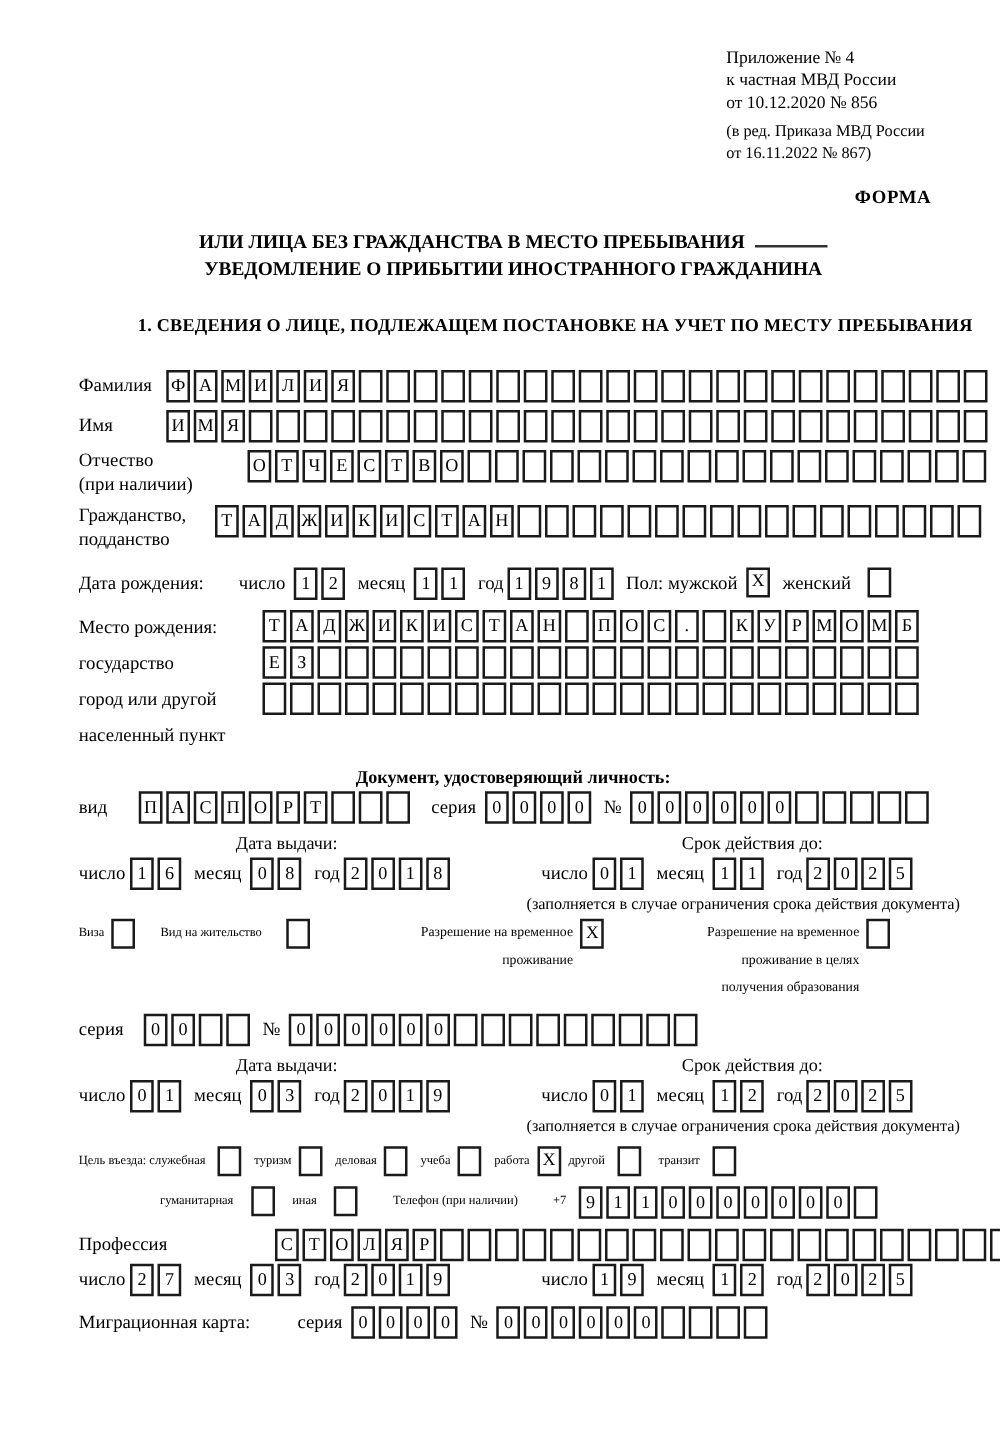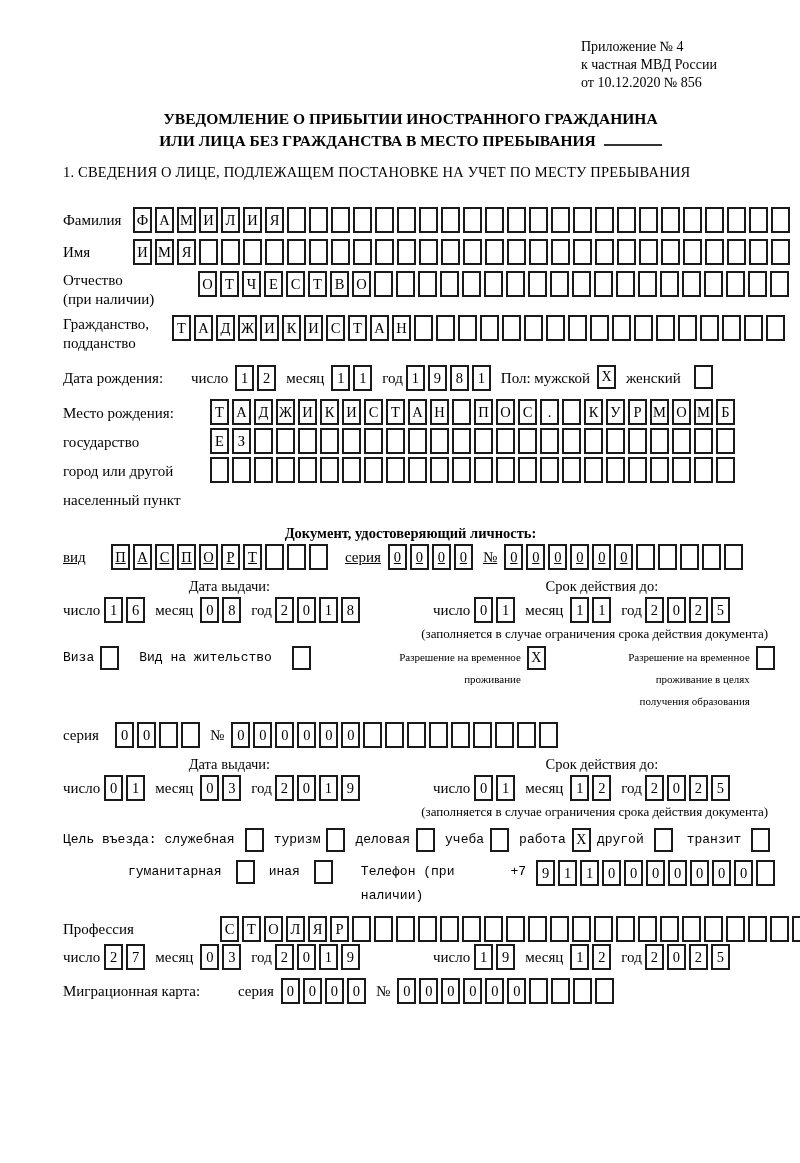--- a/index.html
+++ b/index.html
@@ -9,21 +9,21 @@
     font-family:"Liberation Serif","DejaVu Serif",serif;
     position:relative; padding:38px 22px 10px 63px; overflow:hidden;
   }
   
   .hdr { margin-left:518px; font-size:14px; line-height:18px; }
   .hdr .sub { margin-top:4px; font-size:13px; line-height:17px; }
   .forma { text-align:right; padding-right:33px; font-weight:bold; font-size:15px; margin-top:20px; letter-spacing:.5px; }
   
   .title { text-align:center; font-weight:bold; font-size:15.5px; line-height:22px; margin-top:16px; margin-left:-20px; }
   .blankline { display:inline-block; width:58px; border-bottom:2px solid #333; height:14px; margin-left:8px; }
-  .sect { font-weight:normal; font-size:14.5px; margin-top:12px; letter-spacing:.2px; }
+  .sect { font-weight:bold; font-size:14.5px; margin-top:26px; letter-spacing:.2px;text-align:right; }
   
   .frow { display:flex; align-items:flex-start; margin-top:6px; }
   .flabel { font-size:15px; line-height:26px; flex-shrink:0; }
   .ml2 { line-height:19px; }
   .cells { display:flex; flex-wrap:nowrap; }
   .cell {
     display:inline-block; width:19px; height:26px; border:2px solid #1a1a1a;
     margin-right:3px; text-align:center; font-size:14.5px; line-height:22px; flex-shrink:0;
   }
   .cb {
@@ -36,42 +36,47 @@
   .center-b { text-align:center; font-weight:bold; font-size:14.5px; margin-top:10px; margin-left:-20px; }
   .hdr2 { display:flex; margin-top:8px; }
   .hdr2 span { font-size:14.5px; text-align:center; }
   .hl { width:340px; } .hr { width:360px; margin-left:30px; }
   .dates { display:flex; margin-top:2px; }
   .dgroup { display:flex; }
   .dleft { width:370px; }
   .note { text-align:right; font-size:13px; margin-top:3px; padding-right:10px; }
   .para { font-size:15px; line-height:27px; margin-top:8px; }
   .cbrow { display:flex; align-items:flex-start; margin-top:4px; }
-  .cbrow .txt { font-size:13px; line-height:24px;font-family:Liberation Mono, monospace; }
+  .cbrow .txt { font-size:10px; line-height:24px; }
   .cbrow .txtc { font-size:11px; line-height:22px; text-align:right; }
   .gap6 { margin-left:6px; } .gap10 { margin-left:10px; } .gap14 { margin-left:14px; }
   .gap20 { margin-left:20px; } .gap28 { margin-left:28px; }
 </style>
 </head>
 <body>
 
 <div class="page">
 
   <div class="hdr">
     <div>Приложение № 4</div>
     <div>к частная МВД России</div>
     <div>от 10.12.2020 № 856</div>
-  </div>
-
+    <div class="sub">
+      <div>(в ред. Приказа МВД России</div>
+      <div>от 16.11.2022 № 867)</div>
+    </div>
+  </div>
+
+  <div class="forma">ФОРМА</div>
 
   <div class="title">
-    <div>УВЕДОМЛЕНИЕ О ПРИБЫТИИ ИНОСТРАННОГО ГРАЖДАНИНА</div>
     <div>
       <span>ИЛИ ЛИЦА БЕЗ ГРАЖДАНСТВА В МЕСТО ПРЕБЫВАНИЯ</span><span class="blankline"></span>
     </div>
+    <div>УВЕДОМЛЕНИЕ О ПРИБЫТИИ ИНОСТРАННОГО ГРАЖДАНИНА</div>
   </div>
 
   <div class="sect">1. СВЕДЕНИЯ О ЛИЦЕ, ПОДЛЕЖАЩЕМ ПОСТАНОВКЕ НА УЧЕТ ПО МЕСТУ ПРЕБЫВАНИЯ</div>
 
   <div class="frow" style="margin-top:26px;">
     <span class="flabel lw70">Фамилия</span>
     <span class="cells">
         <span class="cell">Ф</span>
         <span class="cell">А</span>
         <span class="cell">М</span>
@@ -323,21 +328,21 @@
           <span class="cell"></span>
           <span class="cell"></span>
           <span class="cell"></span>
           <span class="cell"></span>
         </span>
     </span>
   </div>
 
   <div class="center-b">Документ, удостоверяющий личность:</div>
 
-  <div class="frow" style="margin-top:2px;text-decoration:underline;">
+  <div class="frow" style="margin-top:2px;">
     <span class="flabel lw48">вид</span>
     <span class="cells">
         <span class="cell">П</span>
         <span class="cell">А</span>
         <span class="cell">С</span>
         <span class="cell">П</span>
         <span class="cell">О</span>
         <span class="cell">Р</span>
         <span class="cell">Т</span>
         <span class="cell"></span>

